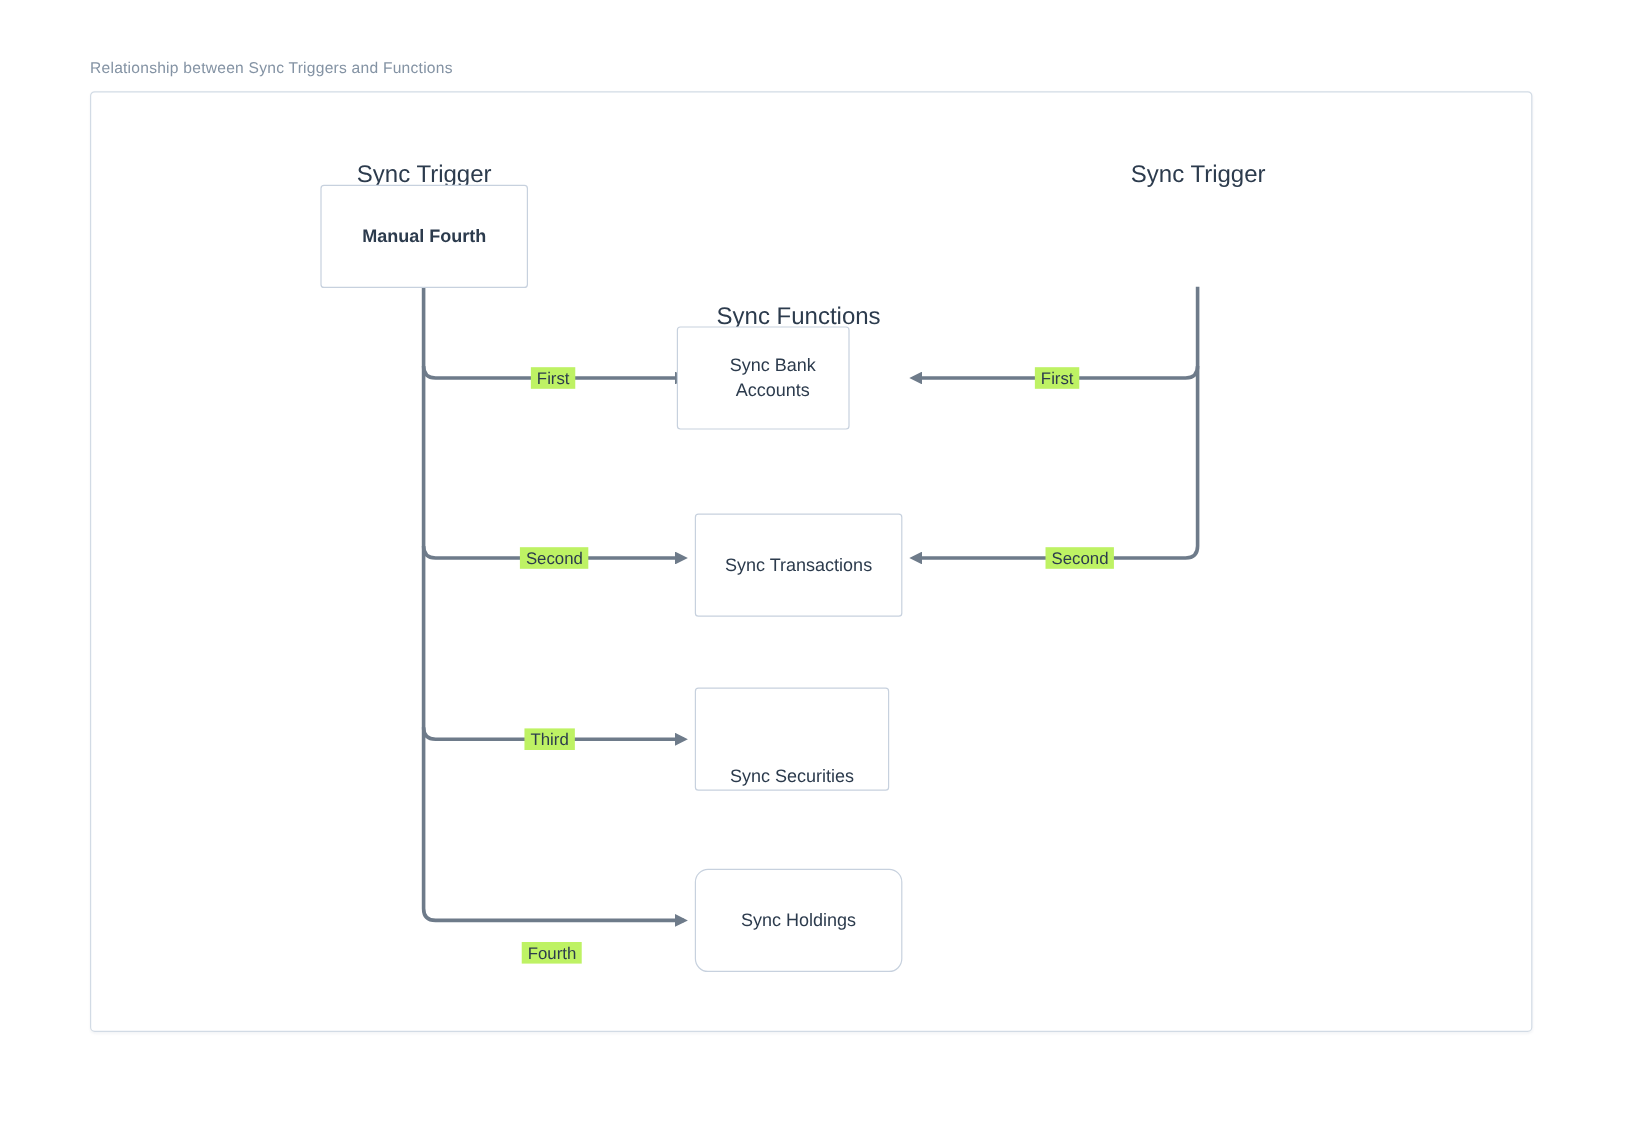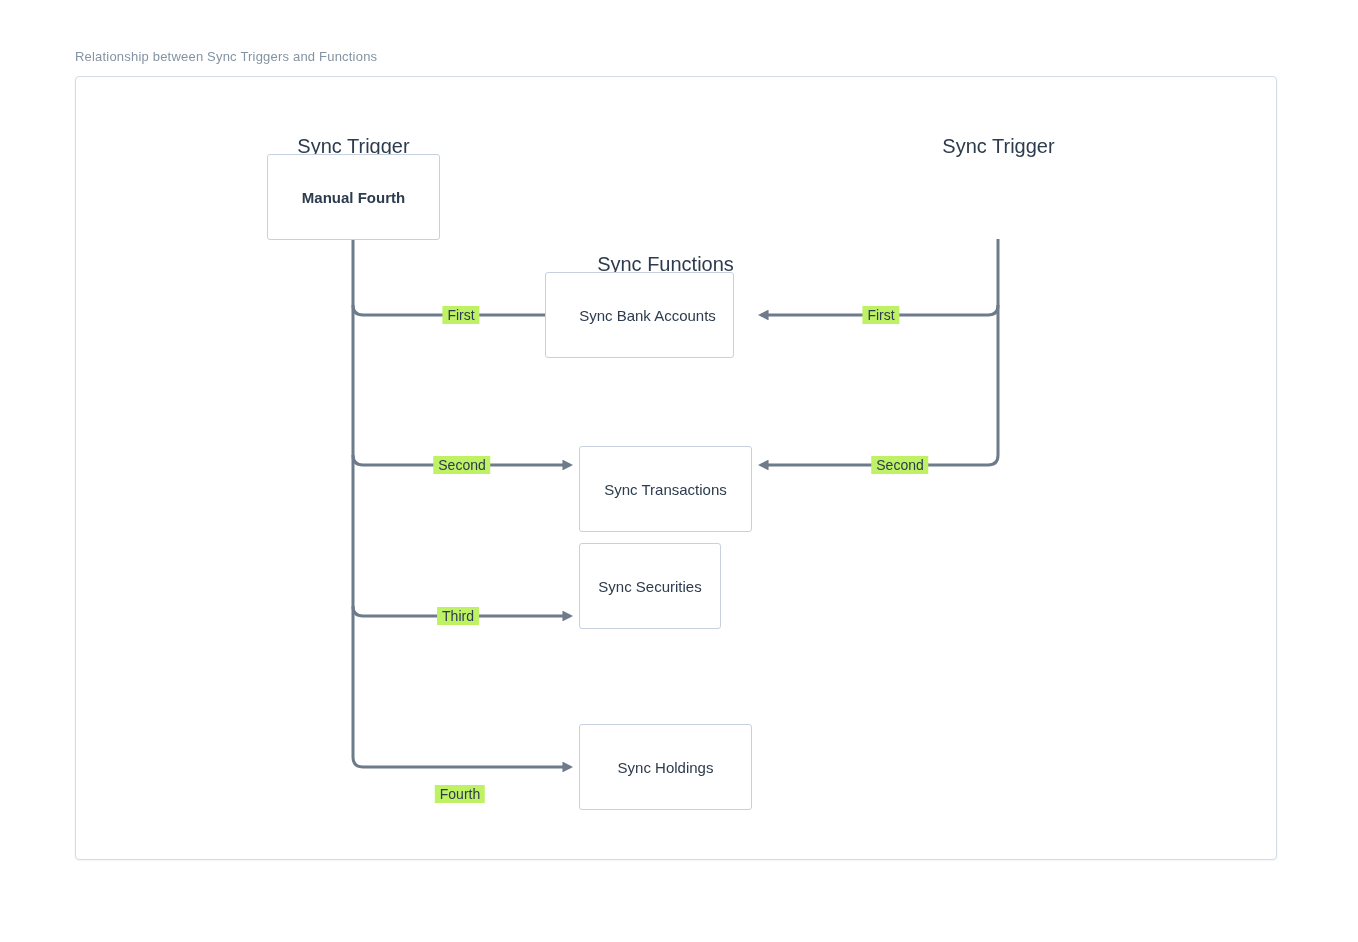--- a/index.html
+++ b/index.html
@@ -68,30 +68,30 @@
   </svg>
 
   <div class="node-header" style="left:267px;top:135px;">Sync Trigger</div>
   <div class="node-header" style="left:912px;top:135px;">Sync Trigger</div>
   <div class="node-header" style="left:579px;top:253px;">Sync Functions</div>
 
   <div class="node" style="left:267px;top:154px;width:173px;height:86px;">
     <div class="bold">Manual Fourth</div>
   </div>
 
-  <div class="node" style="left:545px;top:272px;width:189px;height:86px;padding-left:16px;">
+  <div class="node" style="left:564px;top:272px;width:144px;height:86px;padding-left:16px;">
     <div>Sync Bank Accounts</div>
   </div>
-  <div class="node" style="left:579px;top:446px;width:173px;height:86px;">
+  <div class="node" style="left:579px;top:428px;width:173px;height:86px;">
     <div>Sync Transactions</div>
   </div>
-  <div class="node" style="left:579px;top:543px;width:142px;height:86px;">
+  <div class="node" style="left:579px;top:573px;width:162px;height:86px;justify-content:flex-end;">
     <div>Sync Securities</div>
   </div>
-  <div class="node" style="left:579px;top:724px;width:173px;height:86px;">
+  <div class="node" style="left:579px;top:724px;width:173px;height:86px;border-radius:11px;">
     <div>Sync Holdings</div>
   </div>
 
   <span class="wire-label" style="left:461px;top:315px;">First</span>
   <span class="wire-label" style="left:462px;top:465px;">Second</span>
   <span class="wire-label" style="left:458px;top:616px;">Third</span>
   <span class="wire-label" style="left:460px;top:794px;">Fourth</span>
   <span class="wire-label" style="left:881px;top:315px;">First</span>
   <span class="wire-label" style="left:900px;top:465px;">Second</span>
 

